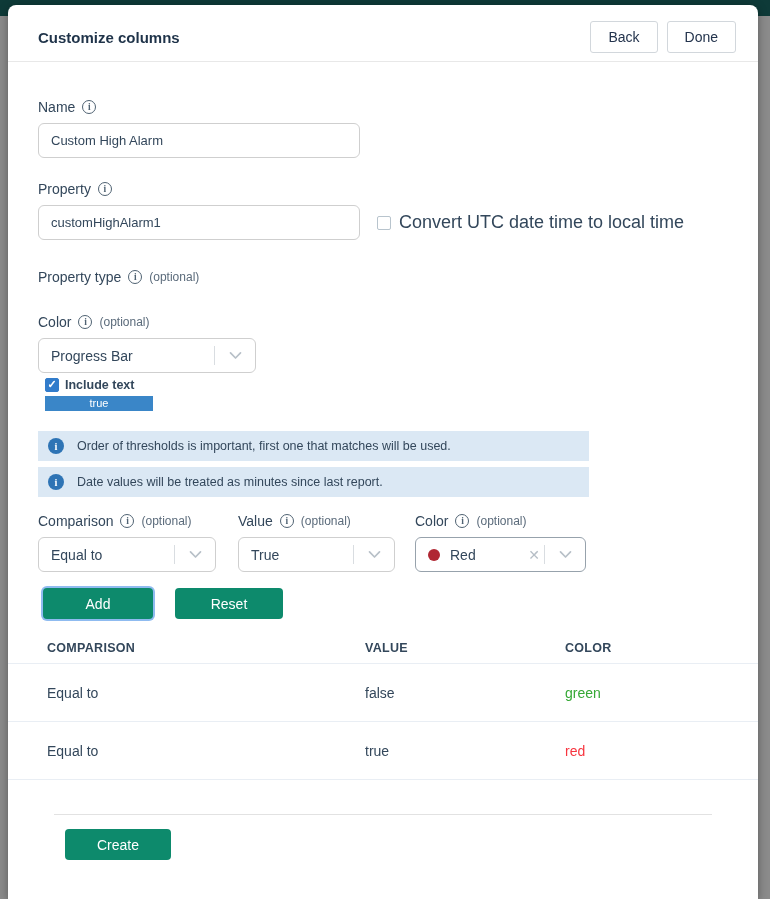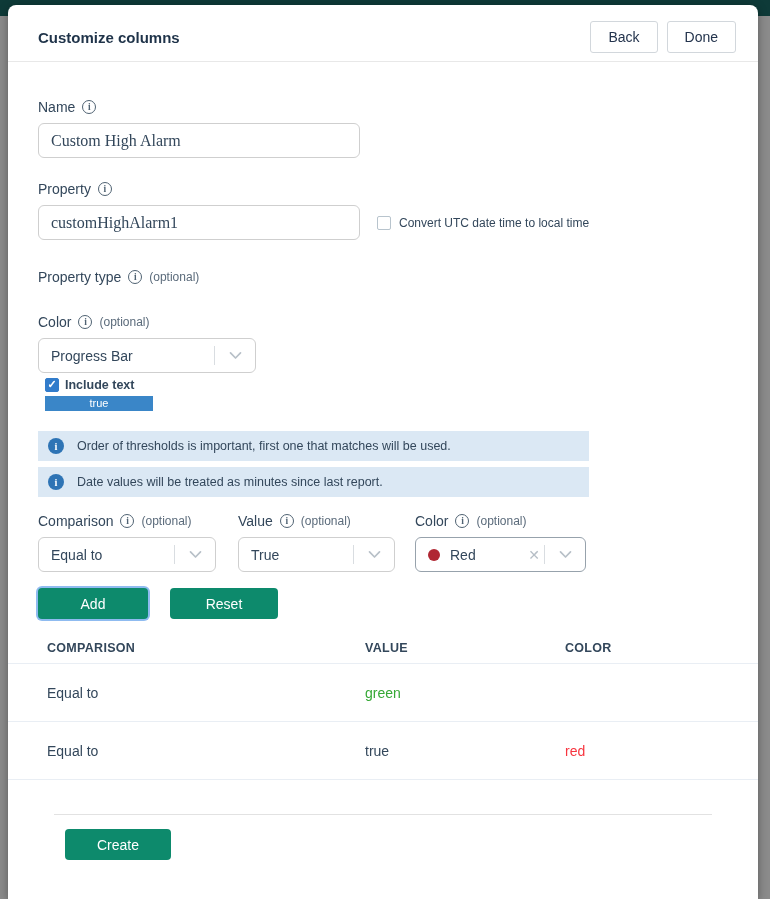--- a/index.html
+++ b/index.html
@@ -44,32 +44,32 @@
   .optional-tag { font-size: 12px; color: #5b6b7b; }
   .info-icon {
     width: 14px; height: 14px; border: 1px solid #4f6272; border-radius: 50%;
     display: inline-flex; align-items: center; justify-content: center;
     font-size: 9.5px; color: #4f6272; font-family: "Liberation Serif", serif;
     font-weight: bold; cursor: pointer; flex: none;
   }
   .text-input {
     width: 322px; height: 35px;
     border: 1px solid #cfcfcf; border-radius: 6px;
-    padding: 0 12px; font-family: Liberation Serif, serif; font-size: 16px; color: #33475b;
+    padding: 0 12px; font-family: Liberation Sans, sans-serif; font-size: 13px; color: #33475b;
     outline: none; background: #fff;
   }
   .field { margin-bottom: 22px; }
   .field-mb30 { margin-bottom: 28px; }
 
   .flex-row { display: flex; align-items: center; }
   .flex-top { display: flex; align-items: flex-start; flex-direction: column; }
 
   .check-row {
     display: inline-flex; align-items: center; gap: 8px;
-    font-size: 12px; color: #33475b; cursor: pointer; background: #fff;
+    font-size: 18px; color: #33475b; cursor: pointer; background: #fff;
   }
   .checkbox {
     width: 14px; height: 14px; border: 1px solid #b8c4cd; border-radius: 2px;
     background: #fff; flex: none; display: inline-flex;
     align-items: center; justify-content: center;
   }
   .checkbox.checked {
     background: #327ccb; border-color: #327ccb;
     color: #fff; font-size: 11px; line-height: 1;
   }
@@ -121,21 +121,21 @@
   .th-col-value { width: 157px; margin-right: 20px; }
   .th-col-color { width: 171px; }
   .th-col-comparison .select, .th-col-value .select, .th-col-color .select { width: 100%; }
 
   .action-row { margin-top: 16px; display: flex; align-items: center; }
   .green-btn {
     height: 31px; background: #0d8a6c; color: #fff;
     border: none; border-radius: 4px; font-family: inherit; font-size: 14px;
     cursor: pointer;
   }
-  .add-btn { width: 110px; box-shadow: 0 0 0 2px #8fbbf0; }
+  .add-btn { width: 110px; margin-left: 5px; box-shadow: 0 0 0 2px #8fbbf0; }
   .reset-btn { width: 108px; margin-left: 22px; }
 
   .th-table { margin: 14px -30px 0 -30px; }
   .t-grid {
     display: grid; grid-template-columns: 318px 200px 1fr;
     padding-left: 39px; align-items: center;
   }
   .t-head { height: 30px; font-size: 12.5px; font-weight: bold; color: #33475b; letter-spacing: 0.3px; }
   .t-row { height: 58px; font-size: 14px; border-top: 1px solid #e9eef4; }
   .t-spacer { height: 35px; }
@@ -294,20 +294,21 @@
     </div>
 
     <div class="th-table">
       <div class="t-grid t-head">
         <span>COMPARISON</span>
         <span>VALUE</span>
         <span>COLOR</span>
       </div>
       <div class="t-grid t-row">
         <span>Equal to</span>
+        <span>false</span>
         <span style="color: rgb(53, 168, 53);">green</span>
       </div>
       <div class="t-grid t-row">
         <span>Equal to</span>
         <span>true</span>
         <span style="color: rgb(247, 53, 63);">red</span>
       </div>
       <div class="t-spacer t-row" style="height:35px"></div>
     </div>
 

